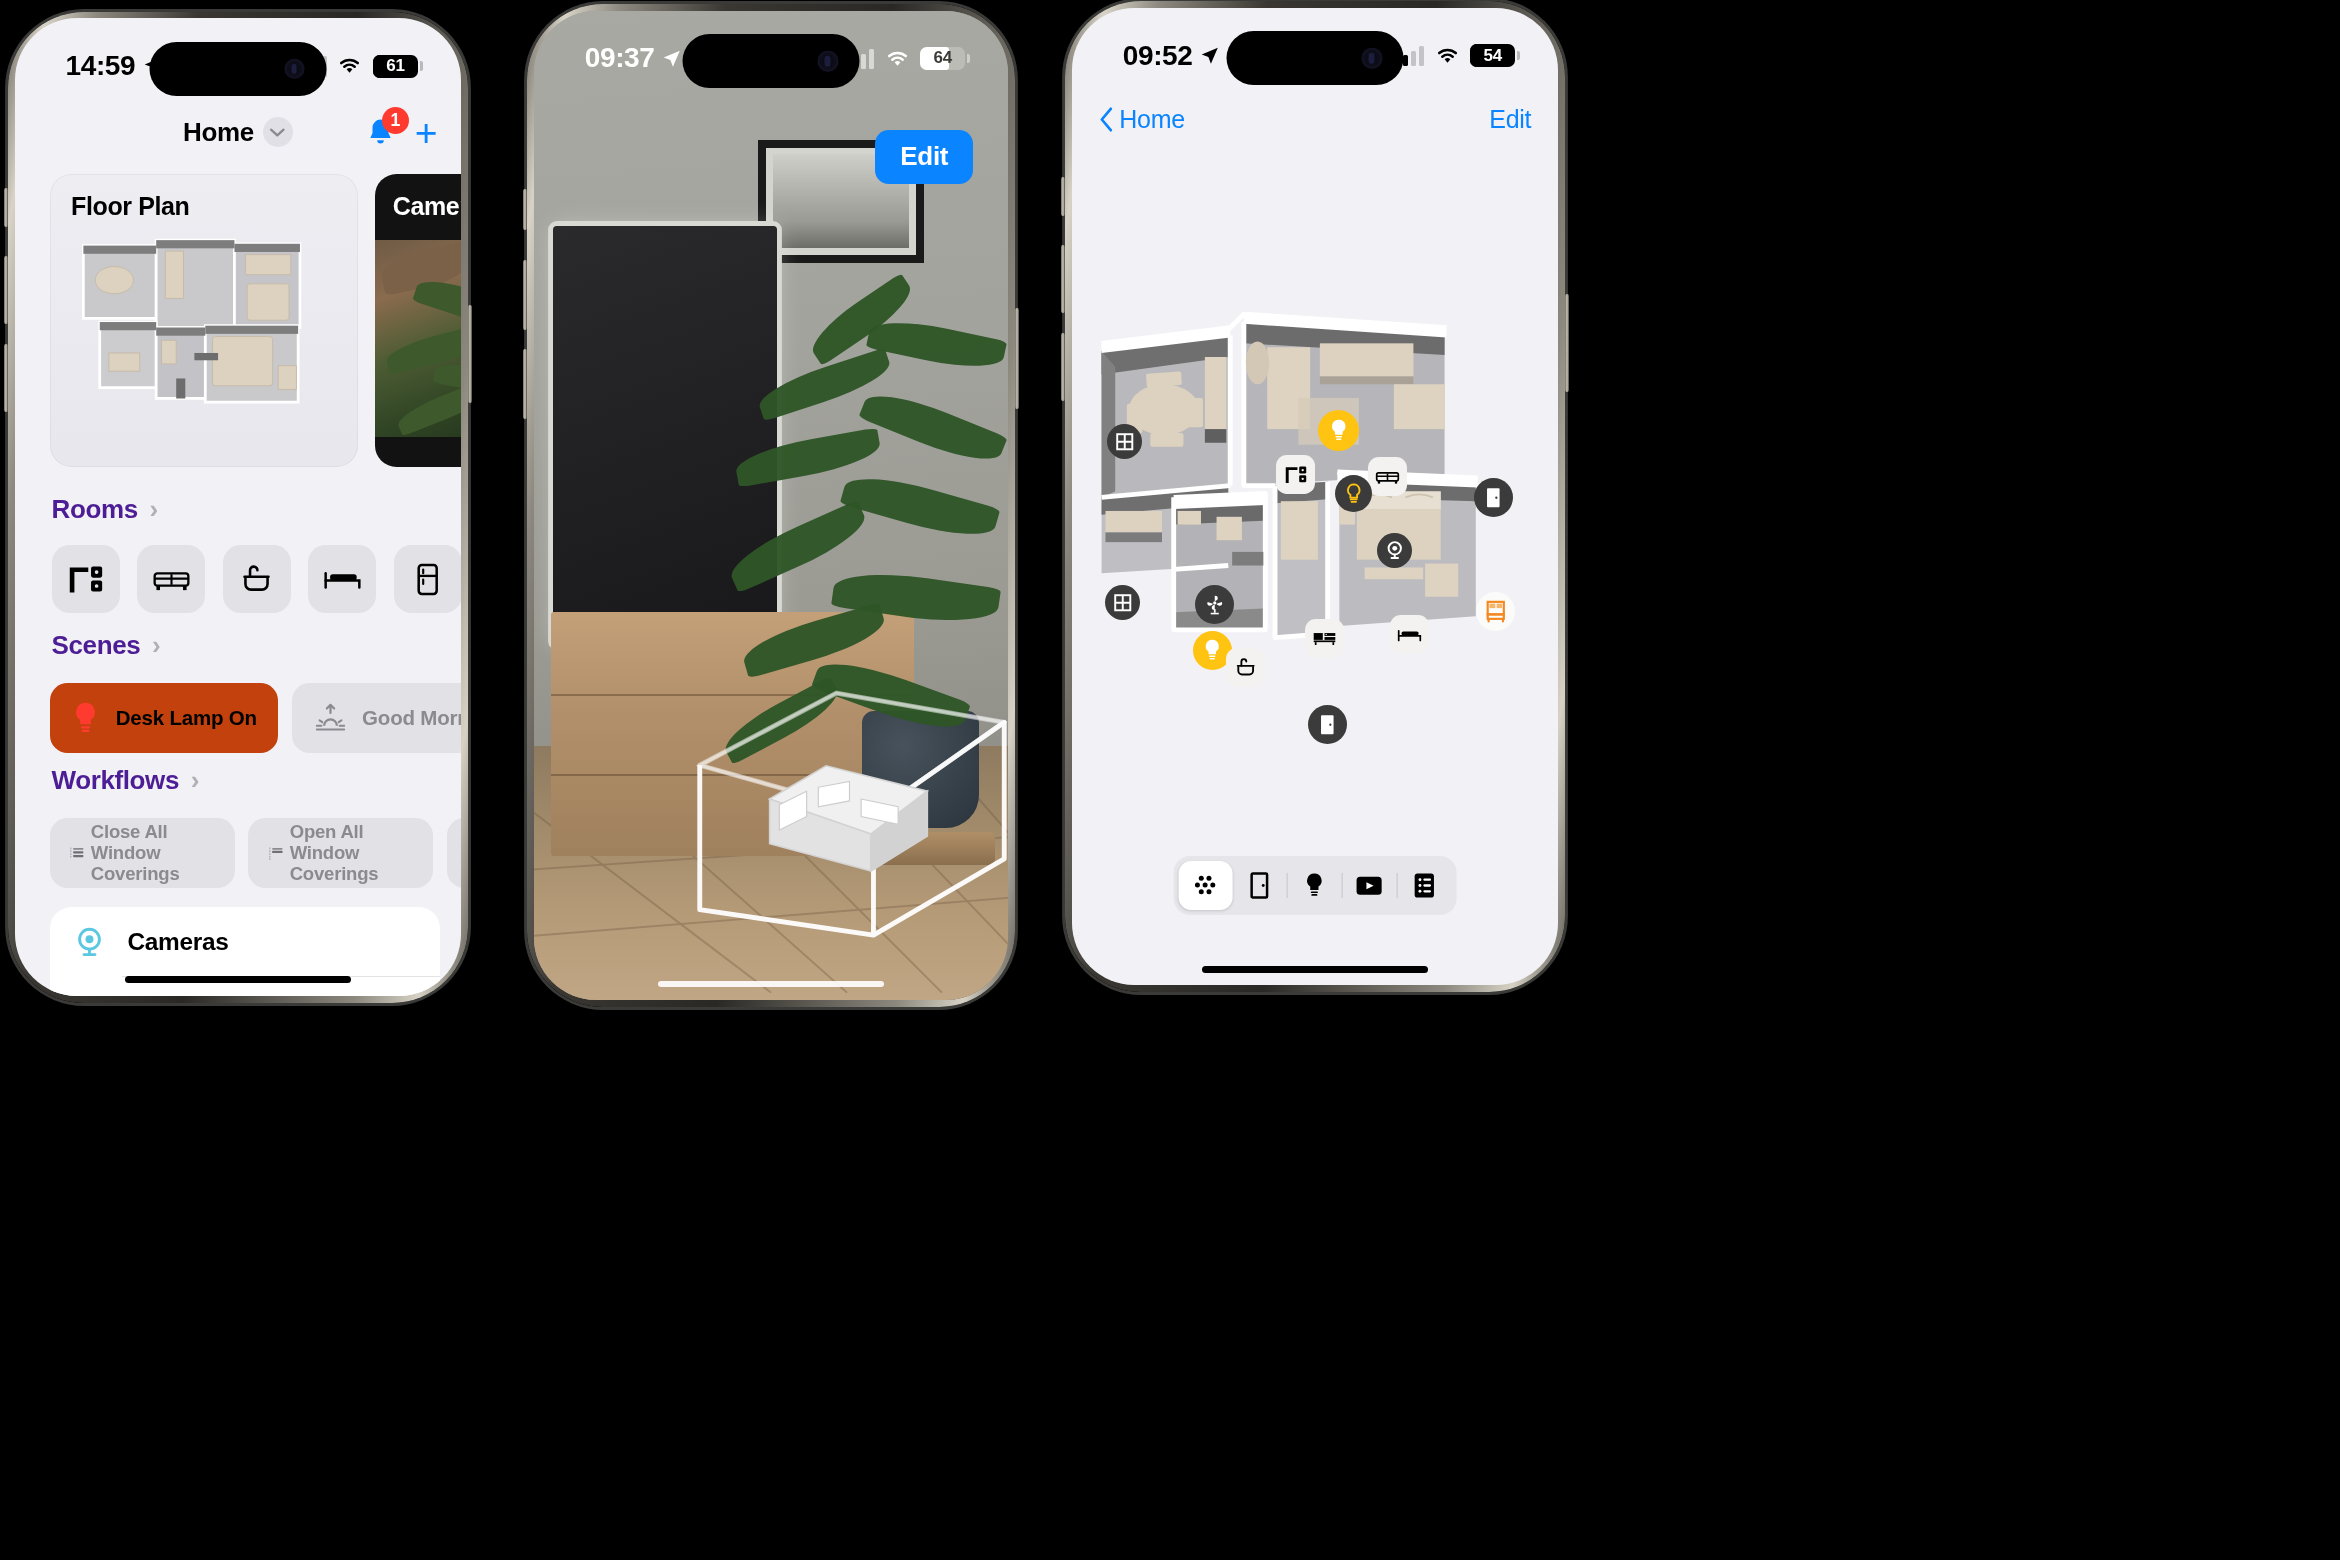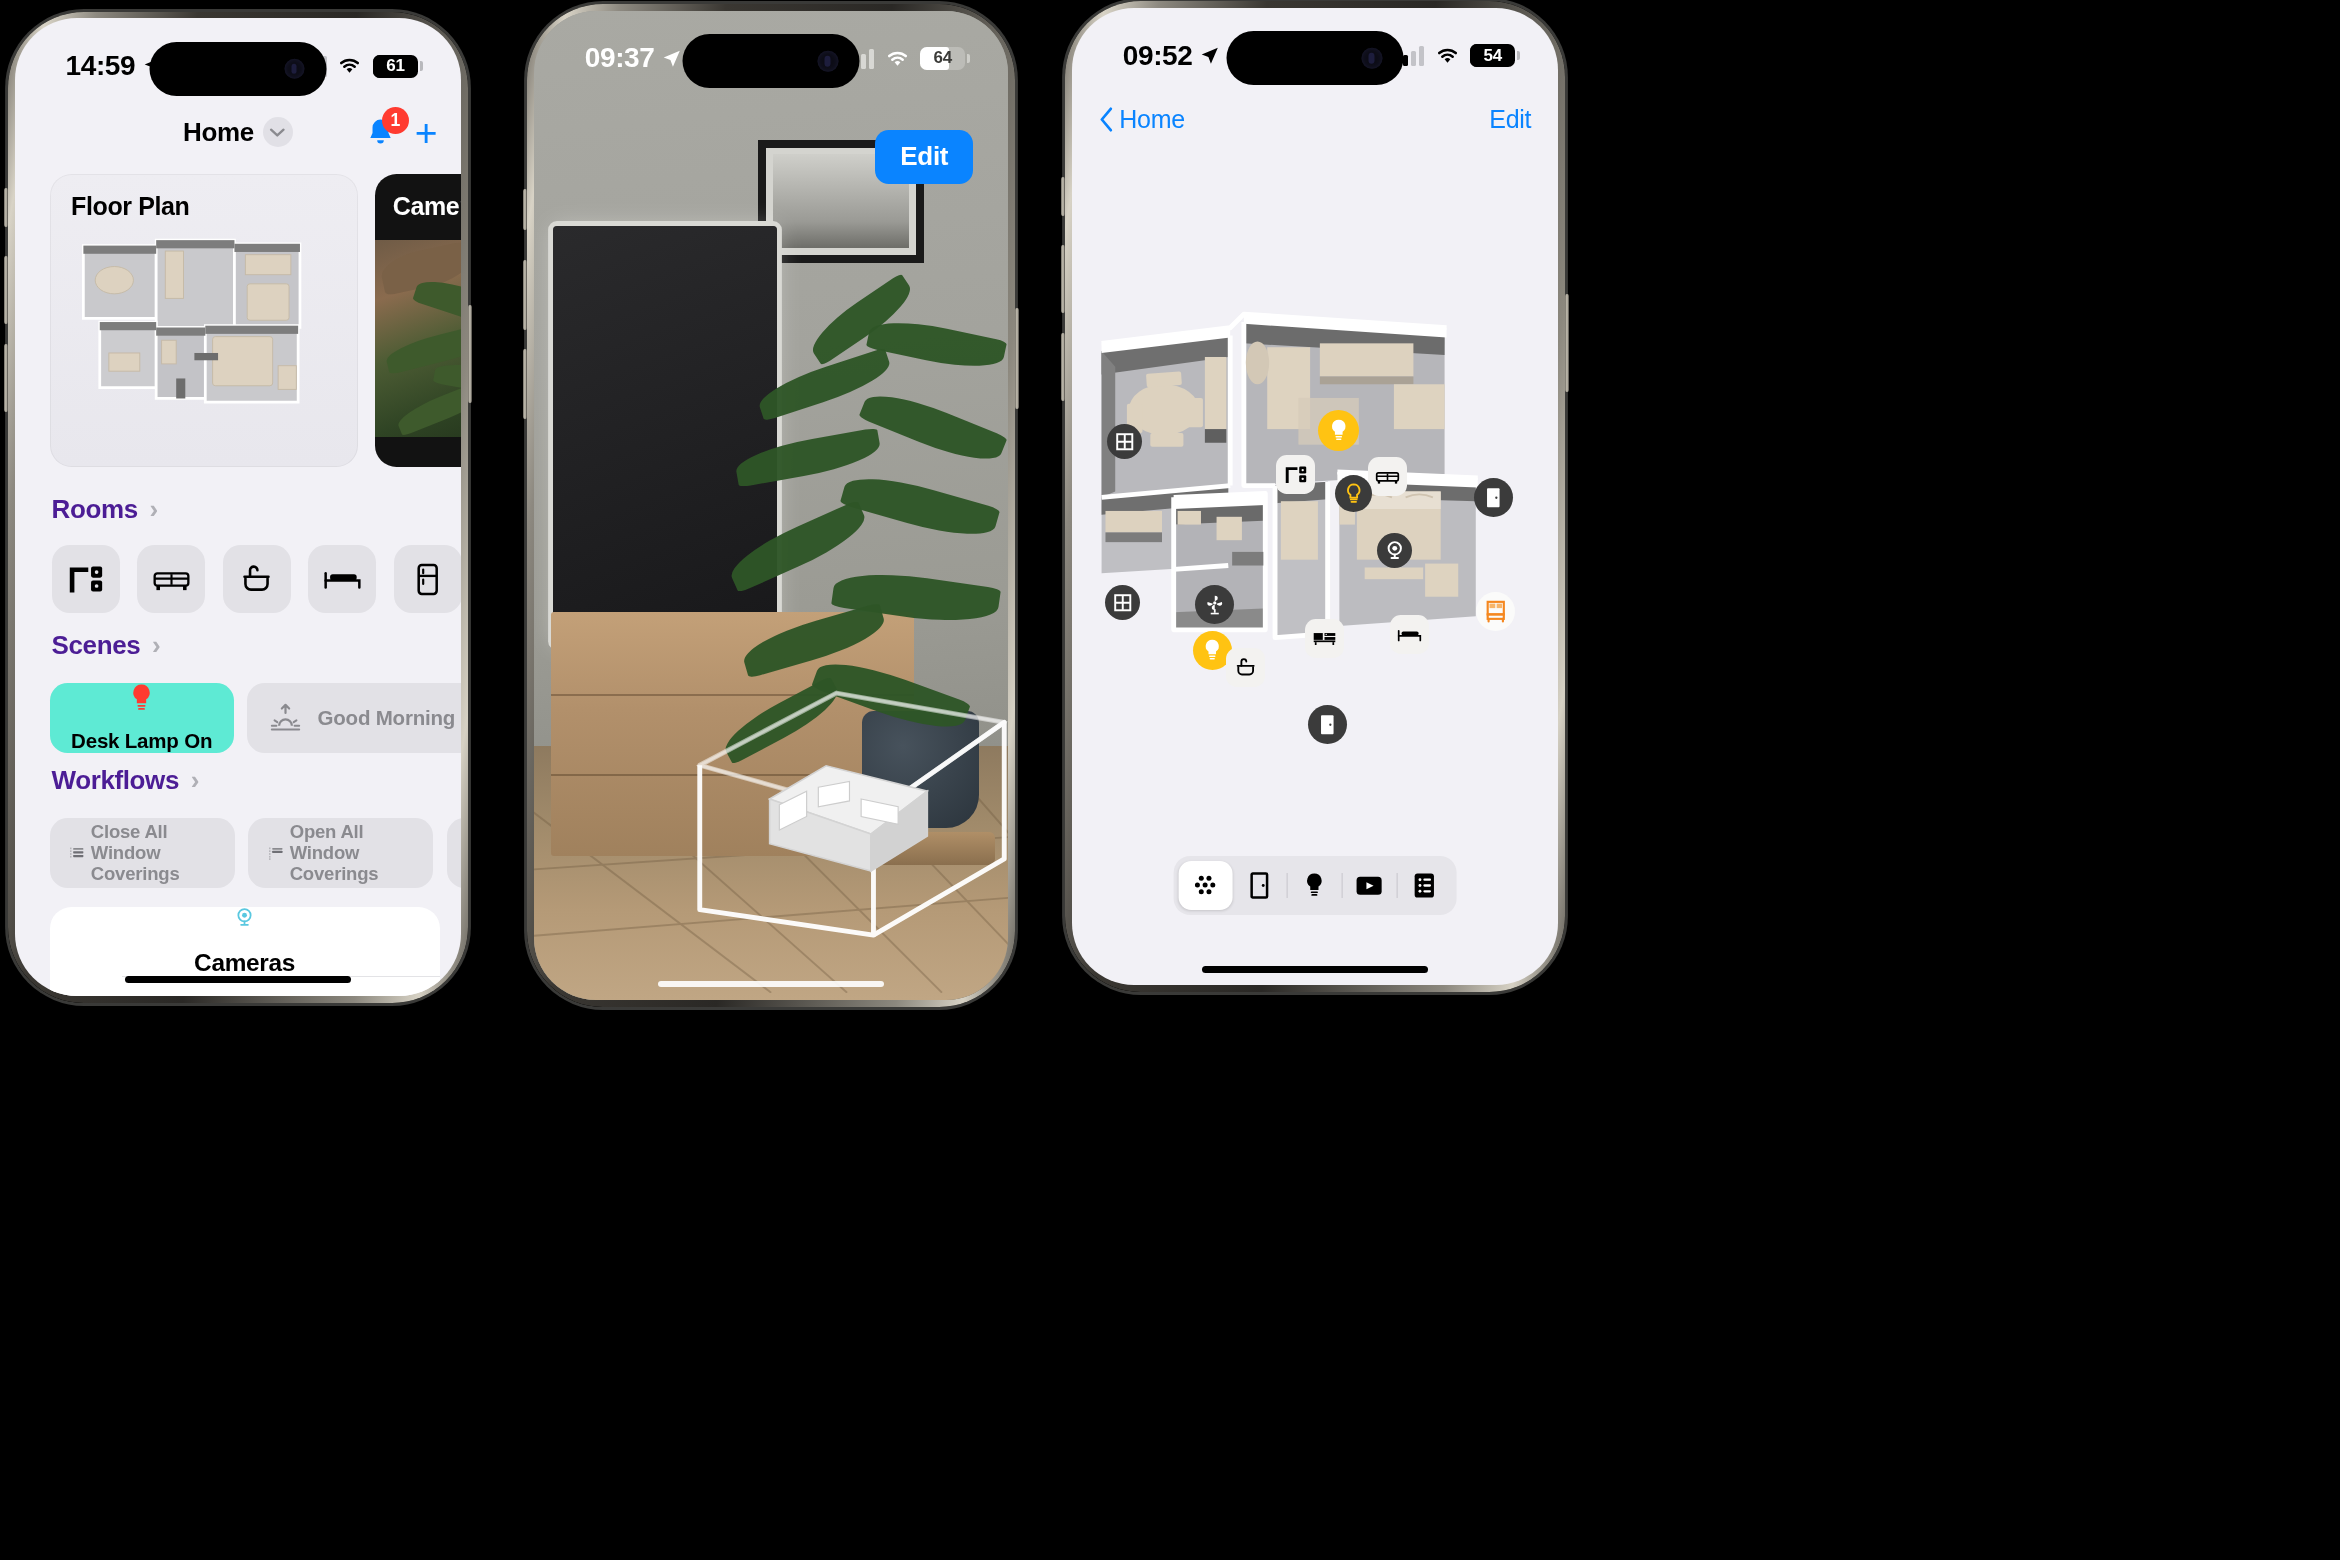--- a/index.html
+++ b/index.html
@@ -86,35 +86,35 @@
 
   .rooms-hd { position:absolute; top:476px; left:0; }
   .rooms-row { position:absolute; top:527px; left:37px; right:0; display:flex; gap:17.6px; }
   .room-tile { width:68px; height:68px; border-radius:17.6px; background:#e2e1e6;
                display:flex; align-items:center; justify-content:center; flex:none; }
 
   .scenes-hd { position:absolute; top:612px; left:0; }
   .scenes-row { position:absolute; top:665px; left:35px; right:0; display:flex; gap:13.7px; }
   .scene-card { height:70px; border-radius:17.6px; display:flex; align-items:center; gap:15.6px;
                 padding:0 21.5px; flex:none; }
-  .scene-card.on { background:#5eead4;flex-direction:column; }
+  .scene-card.on { background:#c2410c; }
   .scene-card.off { background:#e2e1e6; }
   .scene-lbl { font-size:20.5px; font-weight:600; letter-spacing:-0.2px; }
   .scene-card.on .scene-lbl { color:#000; }
   .scene-card.off .scene-lbl { color:#8a8a8f; }
 
   .wf-hd { position:absolute; top:747px; left:0; }
   .wf-row { position:absolute; top:800px; left:35px; right:0; display:flex; gap:13.7px; }
   .wf-card { height:70px; border-radius:17.6px; background:#e2e1e6; display:flex; align-items:center;
              gap:6px; padding:0 19.5px; flex:none; }
   .wf-lbl { font-size:18.5px; font-weight:600; color:#8a8a8f; line-height:1.12; letter-spacing:-0.2px; }
 
   .list-card { position:absolute; top:889px; left:35px; right:21.5px; background:#fff;
                border-radius:21.5px; overflow:hidden; }
-  .list-row { height:70px; display:flex; align-items:center; gap:21.5px; padding:0 23.4px; position:relative;flex-direction:column; }
+  .list-row { height:70px; display:flex; align-items:center; gap:21.5px; padding:0 23.4px; position:relative; }
   .list-row .lbl { font-size:24.4px; font-weight:600; color:#000; letter-spacing:-0.3px; }
   .list-sep { position:absolute; left:72px; right:0; bottom:0; height:1px; background:#e3e3e6; }
 
   
   #p2 { left:527px; top:3.9px; width:488px; height:1003px; }
   #p2 .screen { background:#9a9a94; }
   .ar-scene { position:absolute; inset:0; }
   .ar-wall { position:absolute; inset:0;
              background: linear-gradient(175deg,#a9a9a3 0%,#a3a39d 35%,#9b9b94 60%,#8e8e87 80%,#7d7d76 100%); }
   .ar-floor { position:absolute; left:0; right:0; bottom:0; height:254px;

